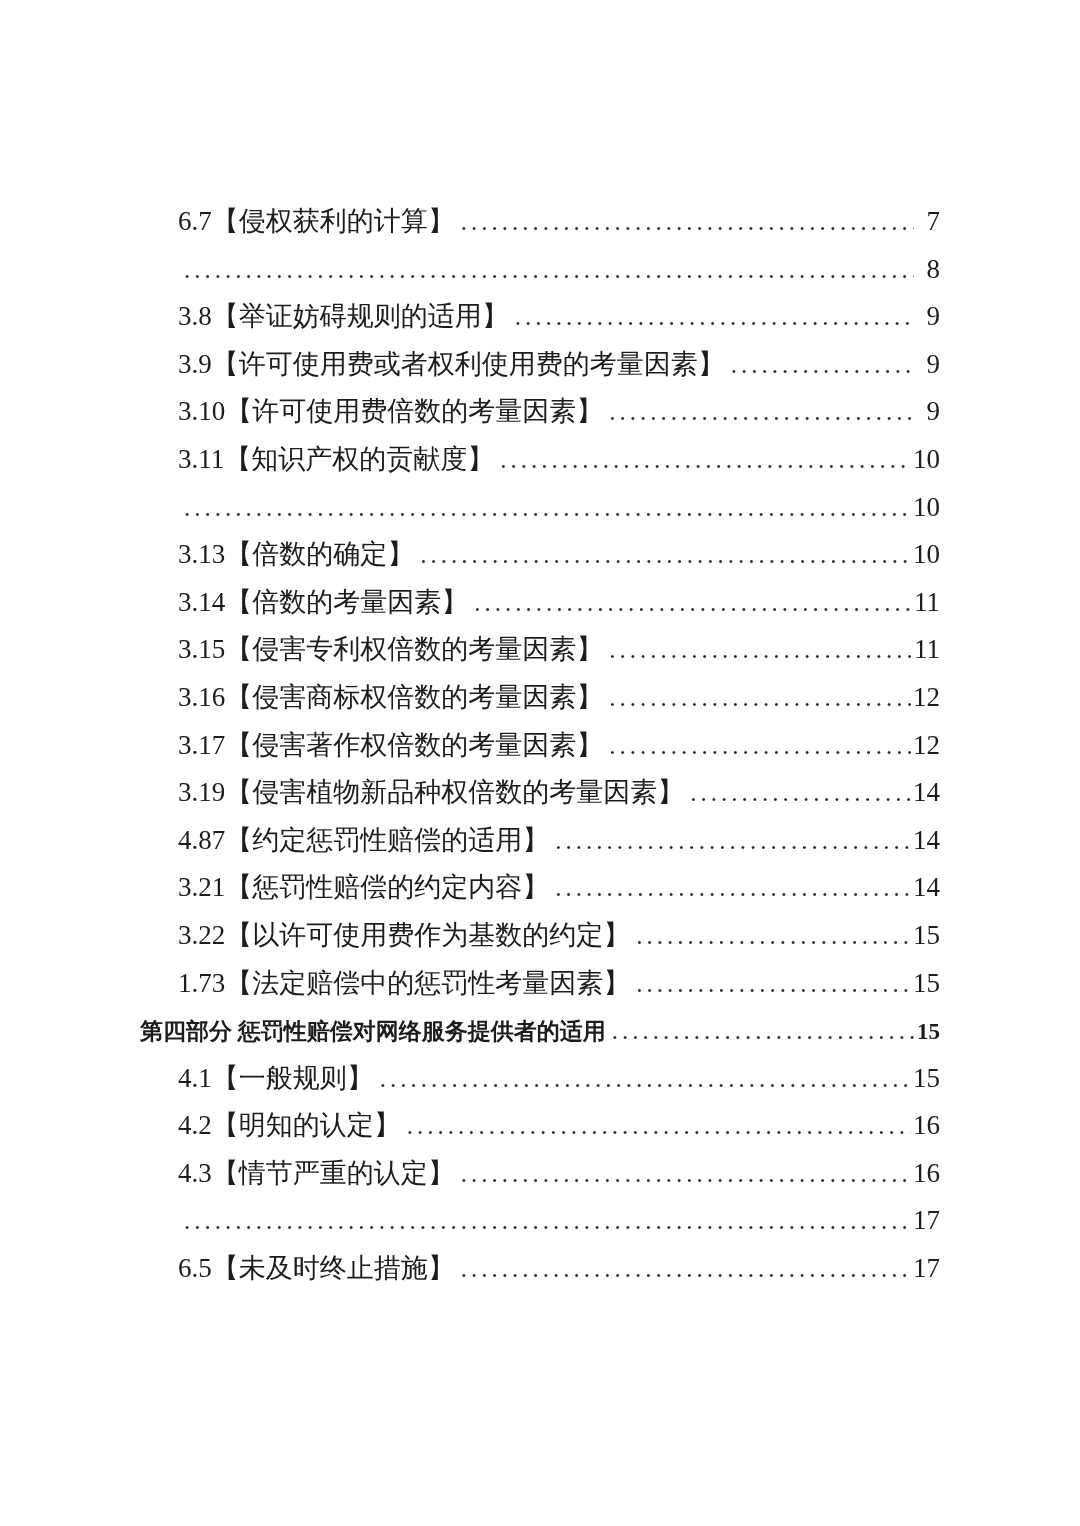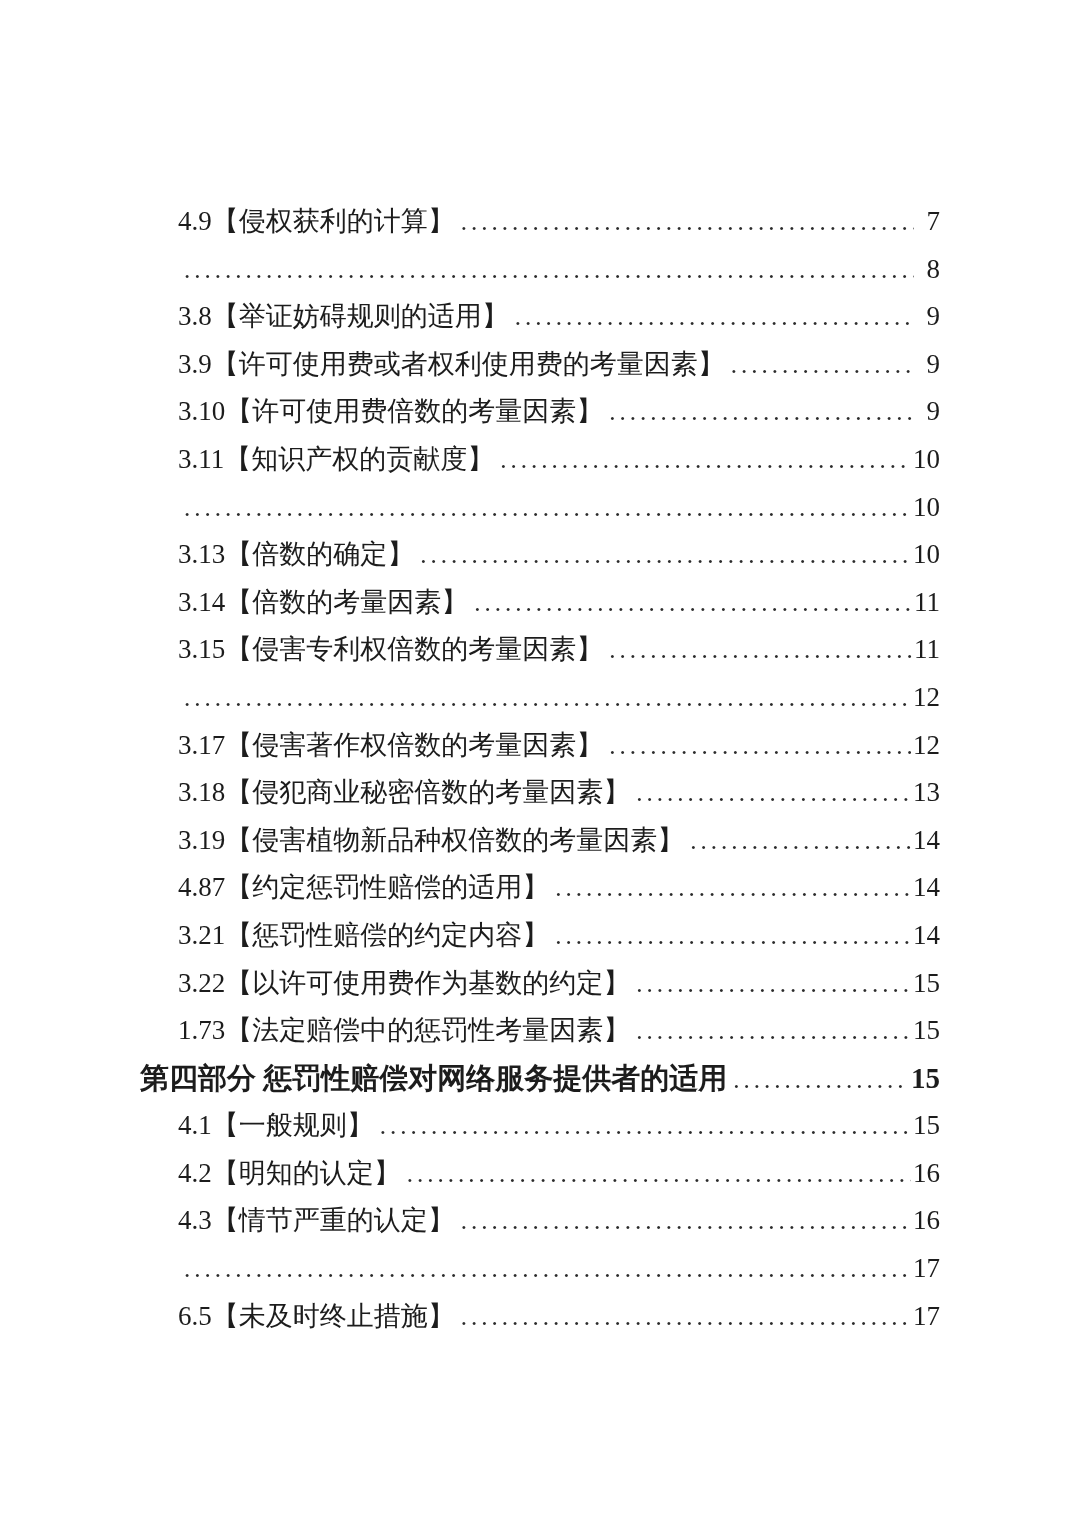--- a/index.html
+++ b/index.html
@@ -27,21 +27,21 @@
     align-items: baseline;
     height: 47.6px;
     line-height: 47.6px;
     font-size: 27px;
     padding-left: 38px;
     box-sizing: border-box;
   }
   .toc-row.section {
     padding-left: 0;
     font-weight: bold;
-    font-size: 29px;
+    font-size: 23px;
   }
   .toc-label {
     white-space: nowrap;
     flex: 0 0 auto;
   }
   .toc-leader {
     flex: 1 1 auto;
     overflow: hidden;
     white-space: nowrap;
     margin: 0 2px 0 6px;
@@ -61,21 +61,21 @@
     min-width: 24px;
   }
 </style>
 </head>
 <body>
 
 <div class="page">
   <div class="toc">
 
     <div class="toc-row">
-      <span class="toc-label">4.9【侵权获利的计算】</span>
+      <span class="toc-label">6.7【侵权获利的计算】</span>
       <span class="toc-leader"></span>
       <span class="toc-page">7</span>
     </div>
     <div class="toc-row">
       <span class="toc-leader"></span>
       <span class="toc-page">8</span>
     </div>
     <div class="toc-row">
       <span class="toc-label">3.8【举证妨碍规则的适用】</span>
       <span class="toc-leader"></span>
@@ -109,32 +109,28 @@
       <span class="toc-label">3.14【倍数的考量因素】</span>
       <span class="toc-leader"></span>
       <span class="toc-page">11</span>
     </div>
     <div class="toc-row">
       <span class="toc-label">3.15【侵害专利权倍数的考量因素】</span>
       <span class="toc-leader"></span>
       <span class="toc-page">11</span>
     </div>
     <div class="toc-row">
+      <span class="toc-label">3.16【侵害商标权倍数的考量因素】</span>
       <span class="toc-leader"></span>
       <span class="toc-page">12</span>
     </div>
     <div class="toc-row">
       <span class="toc-label">3.17【侵害著作权倍数的考量因素】</span>
       <span class="toc-leader"></span>
       <span class="toc-page">12</span>
-    </div>
-    <div class="toc-row">
-      <span class="toc-label">3.18【侵犯商业秘密倍数的考量因素】</span>
-      <span class="toc-leader"></span>
-      <span class="toc-page">13</span>
     </div>
     <div class="toc-row">
       <span class="toc-label">3.19【侵害植物新品种权倍数的考量因素】</span>
       <span class="toc-leader"></span>
       <span class="toc-page">14</span>
     </div>
     <div class="toc-row">
       <span class="toc-label">4.87【约定惩罚性赔偿的适用】</span>
       <span class="toc-leader"></span>
       <span class="toc-page">14</span>

